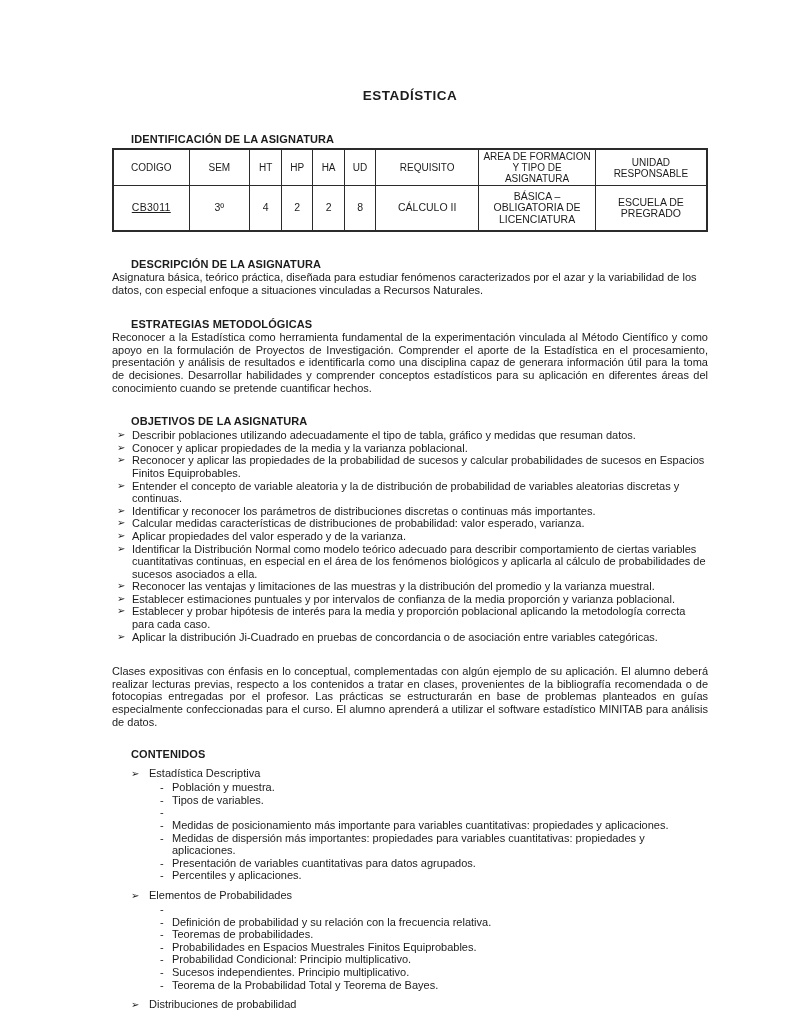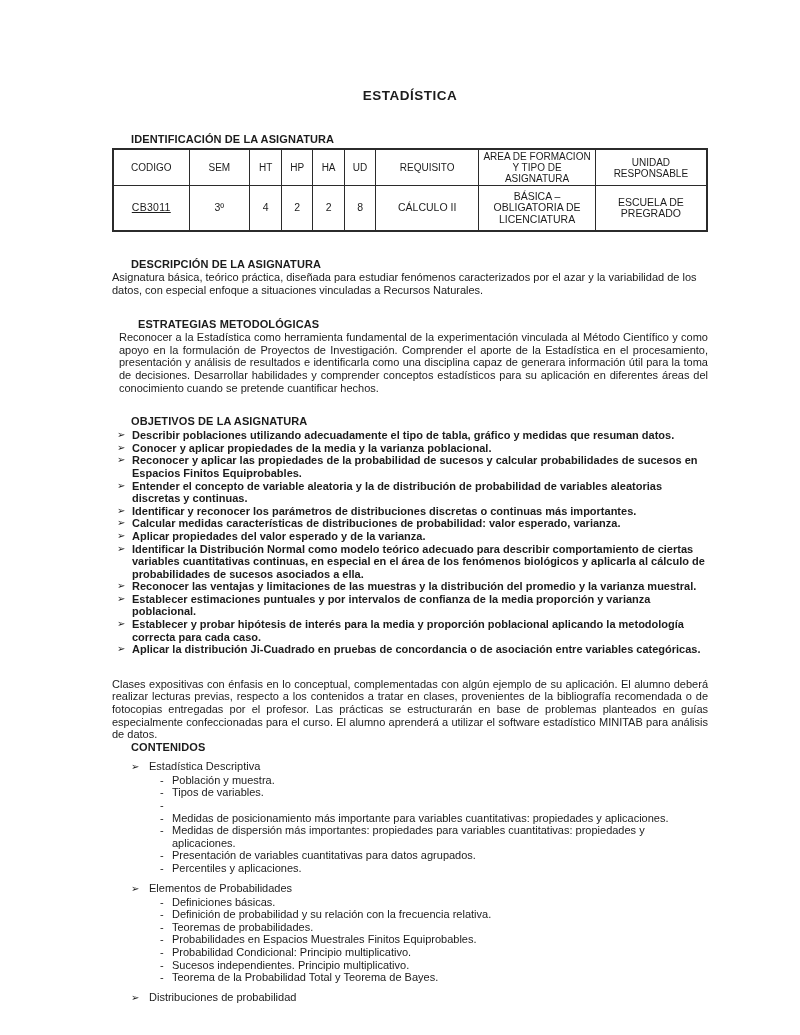--- a/index.html
+++ b/index.html
@@ -35,24 +35,24 @@
   .para {
     font-size: 11px;
     line-height: 12.6px;
     margin: 1px 0 0 0;
   }
   .para.justify {
     text-align: justify;
   }
   .sec-identification { margin-top: 30px; }
   .sec-description   { margin-top: 26px; }
-  .sec-strategies    { margin-top: 22px; margin-left: 7px; }
+  .sec-strategies    { margin-top: 22px; }
   .sec-objectives    { margin-top: 21px; }
   .sec-resources     { margin-top: 22px; }
-  .sec-contents      { }
+  .sec-contents      { margin-top: 20px; }
 
   table.id-table {
     border-collapse: collapse;
     table-layout: fixed;
     width: 100%;
     margin-top: 3px;
     border: 2px solid #2b2b2b;
   }
   table.id-table th, table.id-table td {
     border: 1px solid #2b2b2b;
@@ -93,21 +93,21 @@
     display: flex;
     font-size: 11px;
     line-height: 12.6px;
   }
   .obj-item .arrow {
     flex: 0 0 20px;
     padding-left: 5px;
     box-sizing: border-box;
     font-size: 10px;
   }
-  .obj-item .obj-text { flex: 1; font-weight: bold; }
+  .obj-item .obj-text { flex: 1; }
 
   .content-group { margin-top: 7px; }
   .group-head {
     display: flex;
     font-size: 11px;
     line-height: 13px;
   }
   .group-head .arrow {
     flex: 0 0 18px;
     margin-left: 19px;
@@ -284,21 +284,20 @@
     </div>
 
     <div class="content-group">
       <div class="group-head">
           <span class="arrow">➢</span>
           <span>Elementos de Probabilidades</span>
         </div>
       <div class="sub-list">
         <div class="sub-item">
             <span class="dash">-</span>
-            <span class="sub-text">Definiciones básicas.</span>
           </div>
         <div class="sub-item">
             <span class="dash">-</span>
             <span class="sub-text">Definición de probabilidad y su relación con la frecuencia relativa.</span>
           </div>
         <div class="sub-item">
             <span class="dash">-</span>
             <span class="sub-text">Teoremas de probabilidades.</span>
           </div>
         <div class="sub-item">

